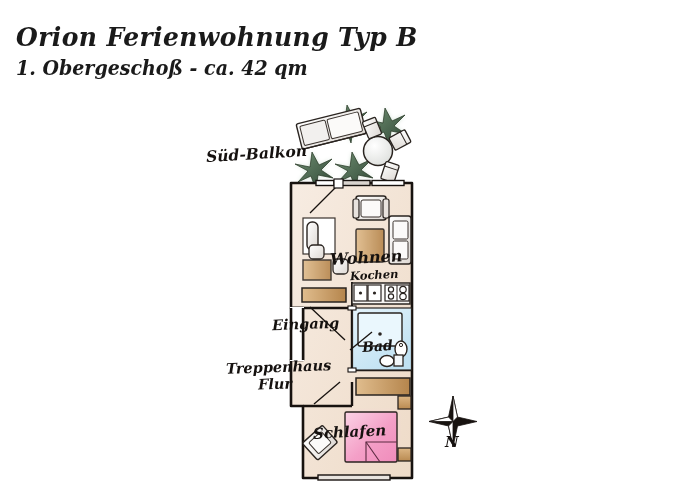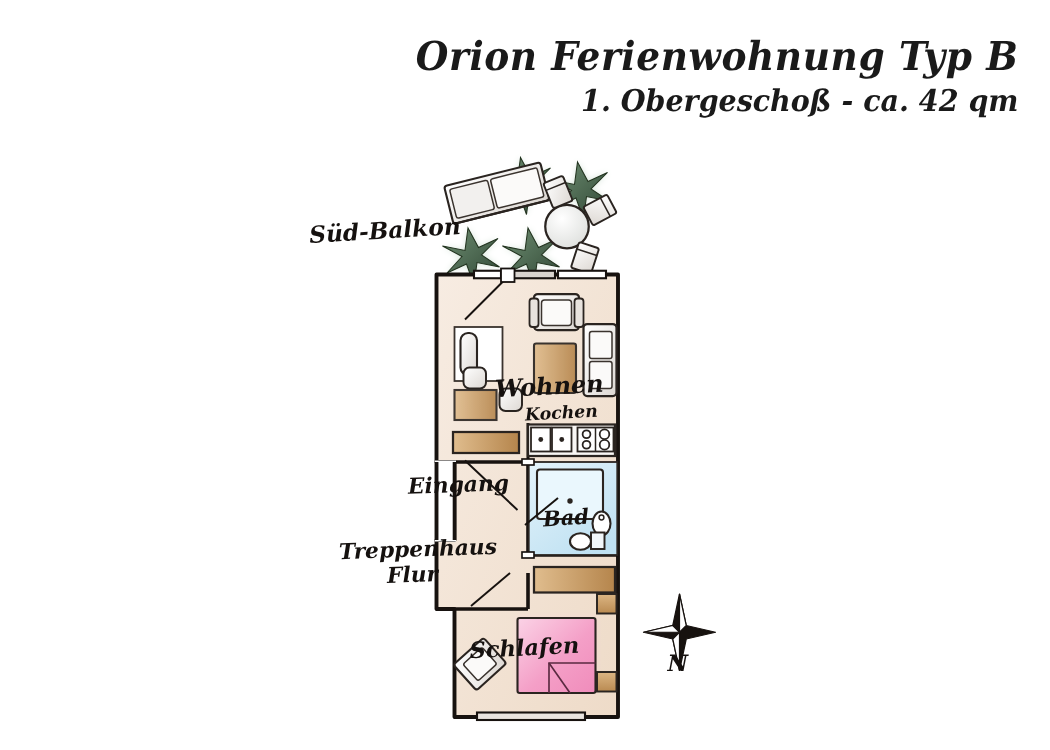--- a/index.html
+++ b/index.html
@@ -12,24 +12,24 @@
     width: 700px;
     height: 500px;
     background: #ffffff;
     overflow: hidden;
     font-family: "DejaVu Serif", serif;
   }
 
   
   .title-block {
     position: absolute;
-    left: 1px;
+    left: 16px;
     top: 24px;
     width: 678px;
-    text-align: right;
+    text-align: left;
     pointer-events: none;
   }
   .title-main {
     font-family: "DejaVu Serif", serif;
     font-style: italic;
     font-weight: 700;
     font-size: 25px;
     letter-spacing: 0.4px;
     color: #1a1a1a;
     line-height: 1.15;

